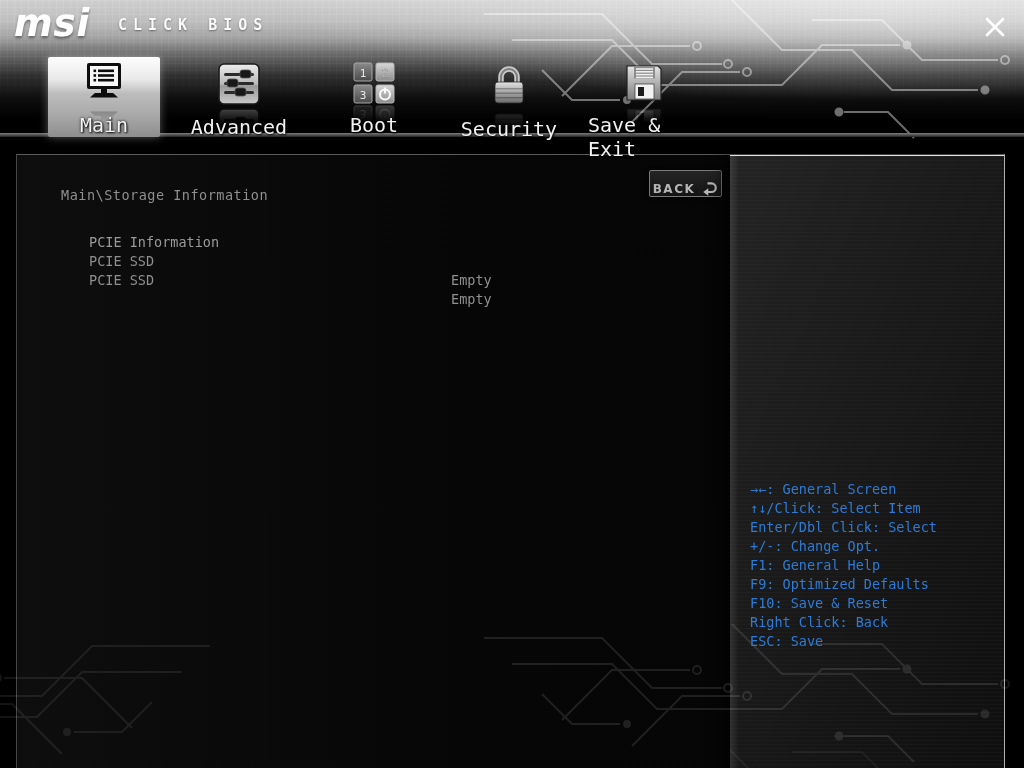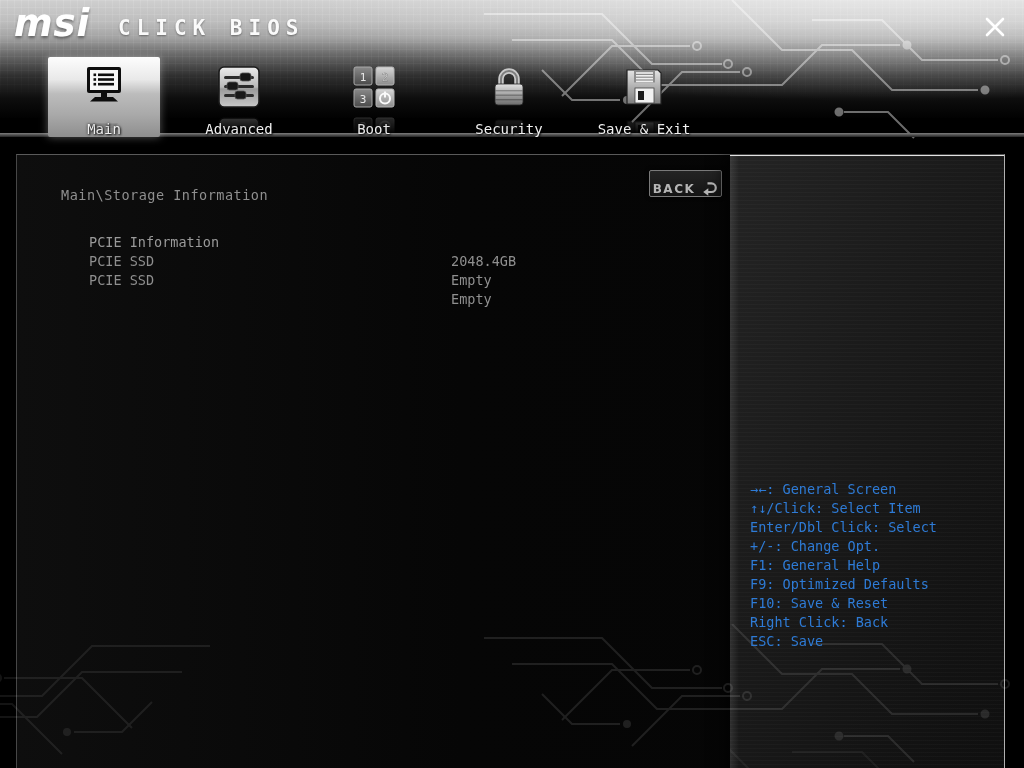--- a/index.html
+++ b/index.html
@@ -34,21 +34,21 @@
   .circuit-bottom-left { left:-330px; bottom:-14px; opacity:.08; transform:scaleX(-1); }
   .circuit-sidebar { right:0; bottom:0; opacity:.05; }
   .logo {
     position:absolute; left:14px; top:2px;
     font-family:"DejaVu Sans", sans-serif; font-style:italic; font-weight:900;
     font-size:37px; color:#fff; letter-spacing:1px;
     text-shadow:0 2px 3px rgba(0,0,0,.45), 0 0 1px #fff;
   }
   .brand {
     position:absolute; left:118px; top:16px;
-    font-weight:bold; font-size:21px; letter-spacing:6px; color:#fafafa;
+    font-weight:bold; font-size:15px; letter-spacing:6px; color:#fafafa;
     text-shadow:0 1px 2px rgba(0,0,0,.4);
   }
   .close-btn {
     position:absolute; left:978px; top:10px; width:34px; height:34px;
     display:flex; align-items:center; justify-content:center; cursor:pointer;
   }
   
   .tab-bar { position:absolute; left:48px; top:57px; display:flex; gap:23px; }
   .tab {
     width:112px; height:80px; display:flex; flex-direction:column; align-items:center;
@@ -56,21 +56,21 @@
   }
   .tab.active {
     background:linear-gradient(180deg,#fdfdfd 0%,#e9e9e9 28%,#bcbcbc 46%,#a9a9a9 72%,#8e8e8e 100%);
     border-radius:2px; box-shadow:0 0 8px rgba(255,255,255,.35);
   }
   .icon-wrap {
     height:50px; margin-top:5px; display:flex; align-items:center; justify-content:center;
     -webkit-box-reflect: below 1px linear-gradient(transparent 58%, rgba(0,0,0,.35));
   }
   .tab-label {
-    margin-top:9px; font-size:14px; color:#f2f2f2;
+    margin-top:9px; font-size:20px; color:#f2f2f2;
     text-shadow:1px 1px 2px rgba(0,0,0,.9), 0 0 3px rgba(0,0,0,.8);
   }
   
   .main-panel {
     position:absolute; left:16px; top:154px; width:989px; height:729px;
     border-top:1px solid #5a5a5a; border-left:1px solid #474747;
     border-bottom:1px solid #b9b9b9; border-right:1px solid #b9b9b9;
     background:linear-gradient(90deg,#0e0e0e,#060606 45%, #050505);
     color:#8f8f8f; font-size:13.5px;
   }
@@ -277,21 +277,20 @@
         <path d="M5.5 11 H9.5 A4.3 4.3 0 0 0 9.5 2.4 H5.5" fill="none" stroke="#b5b5b5" stroke-width="2.2"></path>
         <path d="M6.3 7.2 L1.2 11 L6.3 14.8 Z" fill="#b5b5b5"></path>
       </svg>
     </div>
 
     <div class="info-table">
       <div class="section-title">PCIE Information</div>
       <div class="info-row">
         <span class="row-label">PCIE SSD</span>
         <div class="row-values">
-          <div>2048.4GB</div>
         </div>
       </div>
       <div class="info-row">
         <span class="row-label">PCIE SSD</span>
         <div class="row-values">
           <div>Empty</div>
           <div>Empty</div>
         </div>
       </div>
     </div>

